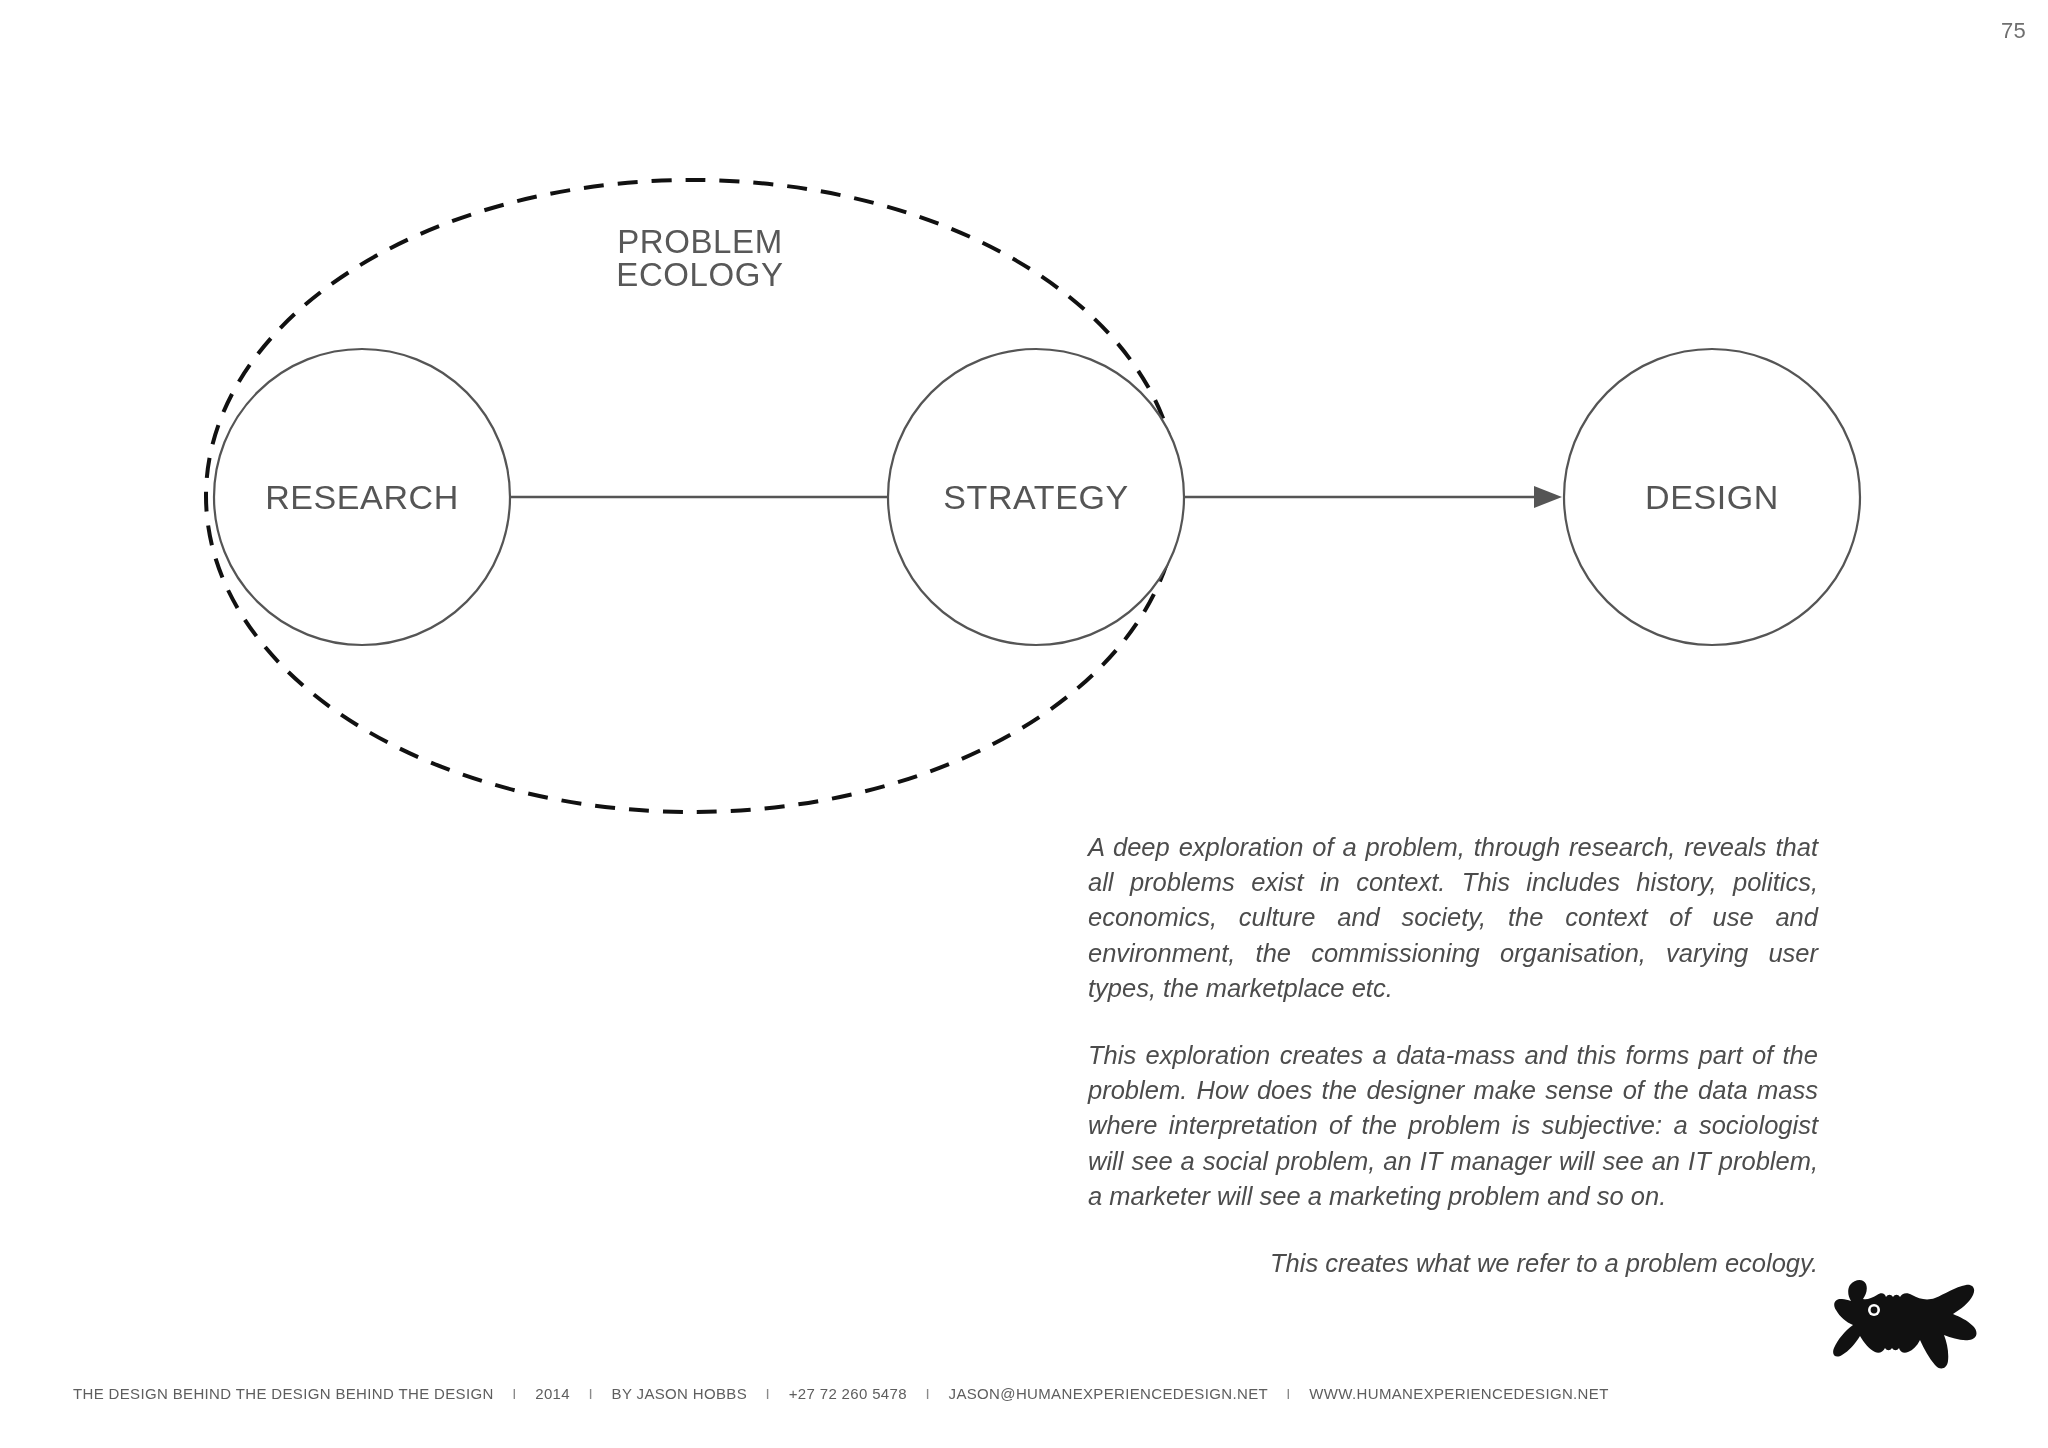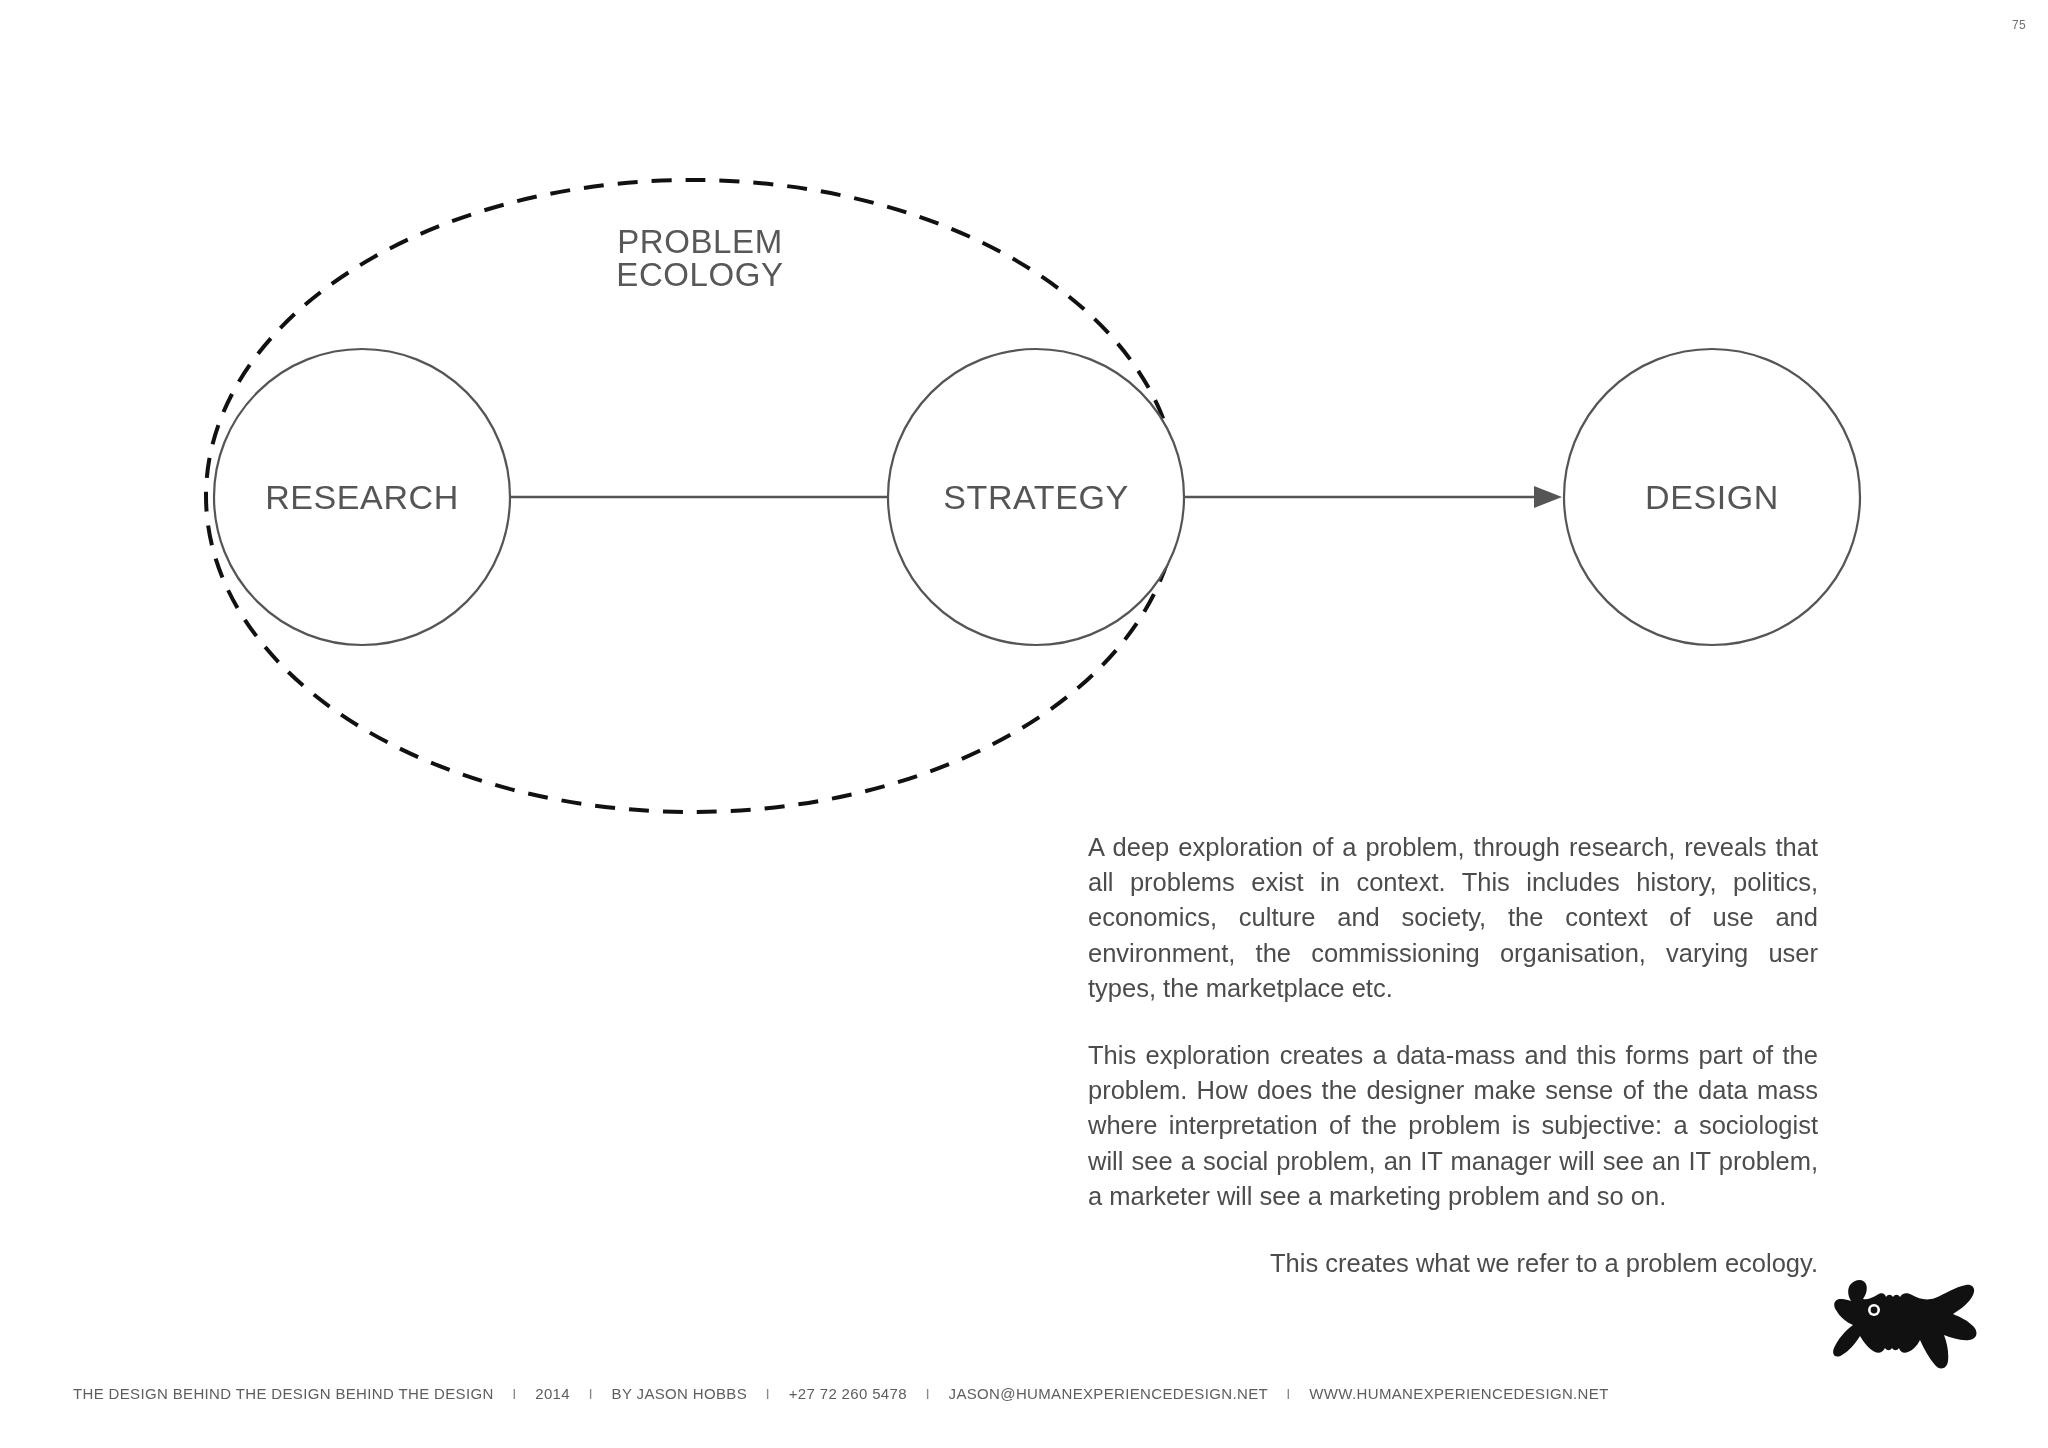--- a/index.html
+++ b/index.html
@@ -15,21 +15,21 @@
     font-family: "Liberation Sans", sans-serif;
     color: #4a4a4a;
     -webkit-font-smoothing: antialiased;
   }
 
   
   .page-number {
     position: absolute;
     top: 18px;
     right: 22px;
-    font-size: 12px;
+    font-size: 22px;
     color: #6f6f6f;
     letter-spacing: 0.3px;
     text-align: center;
   }
 
   
   .diagram {
     position: absolute;
     left: 0;
     top: 0;
@@ -60,20 +60,21 @@
     left: 1088px;
     top: 830px;
     width: 730px;
   }
   .copy p {
     margin: 0 0 32px 0;
     font-size: 25.5px;
     line-height: 1.38;
     color: #4c4c4c;
     text-align: justify;
+    font-style: italic;
   }
   .copy p.last {
     margin-bottom: 12px;
     text-align: right;
   }
 
   
   .footer {
     position: absolute;
     left: 73px;

